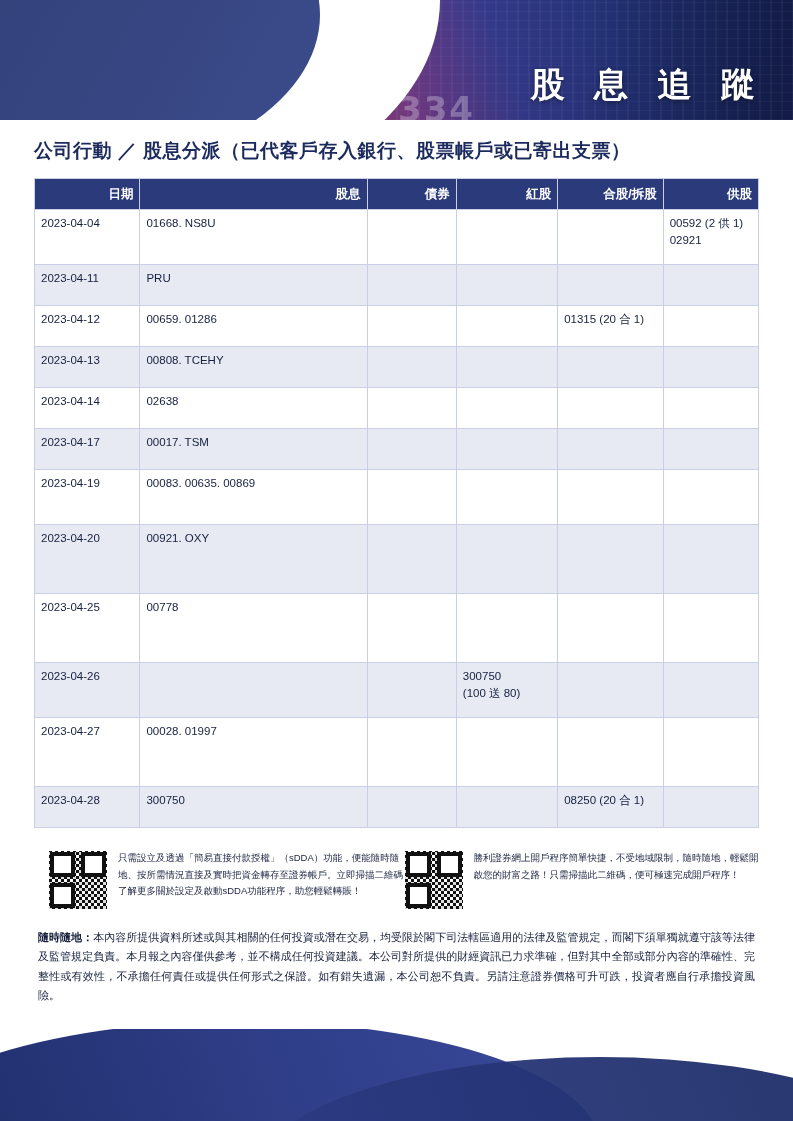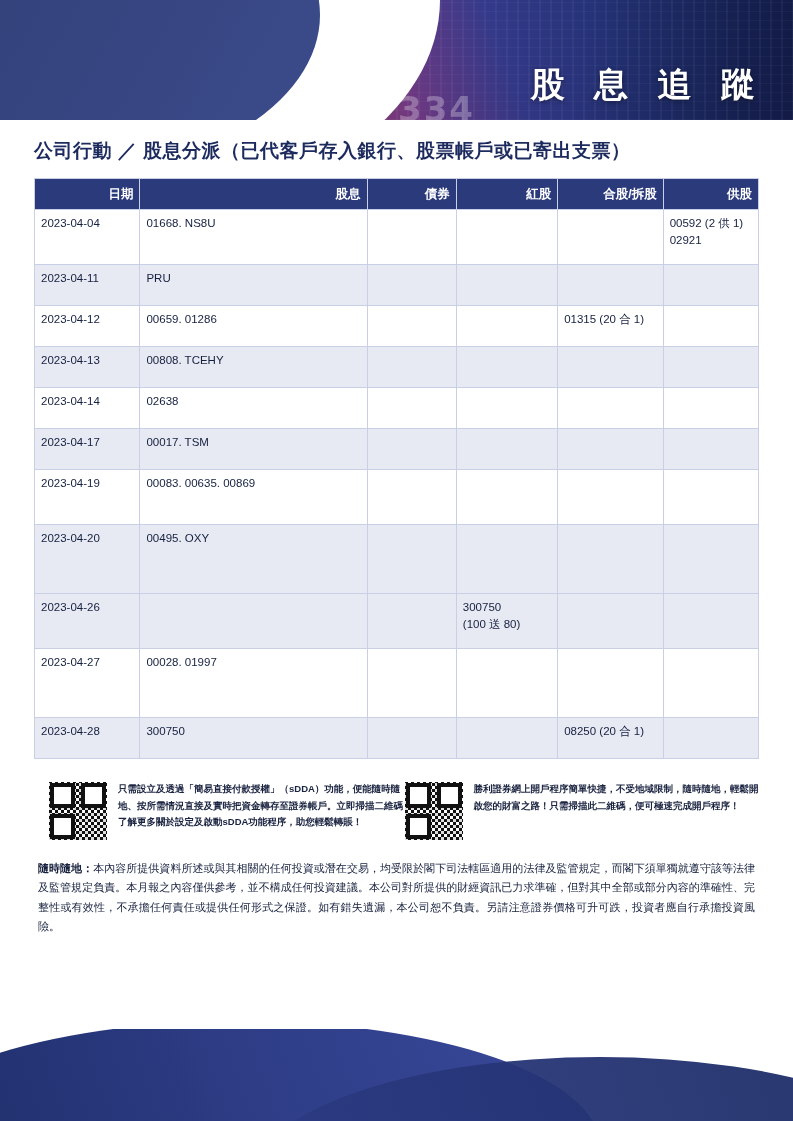--- a/index.html
+++ b/index.html
@@ -128,21 +128,20 @@
   .col-bonus  { width: 100px; }
   .col-split  { width: 104px; }
   .col-rights { width: 94px; }
 
   
   .promo {
     display: flex;
     gap: 0px;
     margin-top: 22px;
     padding-left: 14px;
-    font-weight: bold;
   }
   .promo-block {
     display: flex;
     align-items: flex-start;
     gap: 10px;
     width: 360px;
   }
   .qr {
     width: 58px;
     height: 58px;
@@ -307,21 +306,29 @@
         <tr>
           <td style="height: 44px;">2023-04-19</td>
           <td>00083. 00635. 00869</td>
           <td></td>
           <td></td>
           <td></td>
           <td></td>
         </tr>
         <tr class="alt">
           <td style="height: 58px;">2023-04-20</td>
-          <td>00495. OXY</td>
+          <td>00921. OXY</td>
+          <td></td>
+          <td></td>
+          <td></td>
+          <td></td>
+        </tr>
+        <tr>
+          <td style="height: 58px;">2023-04-25</td>
+          <td>00778</td>
           <td></td>
           <td></td>
           <td></td>
           <td></td>
         </tr>
         <tr class="alt">
           <td style="height: 44px;">2023-04-26</td>
           <td></td>
           <td></td>
           <td>300750<br>(100 送 80)</td>

